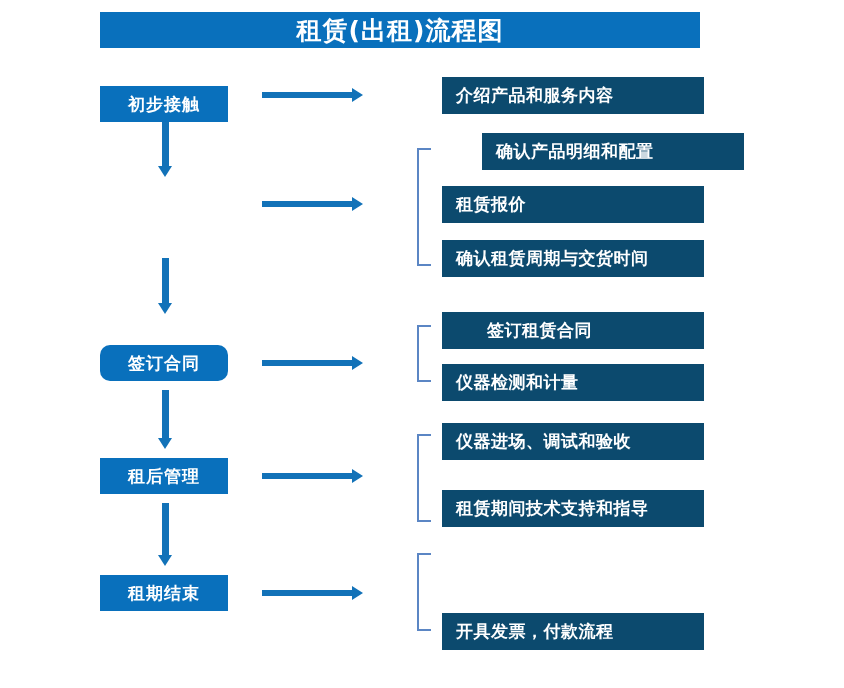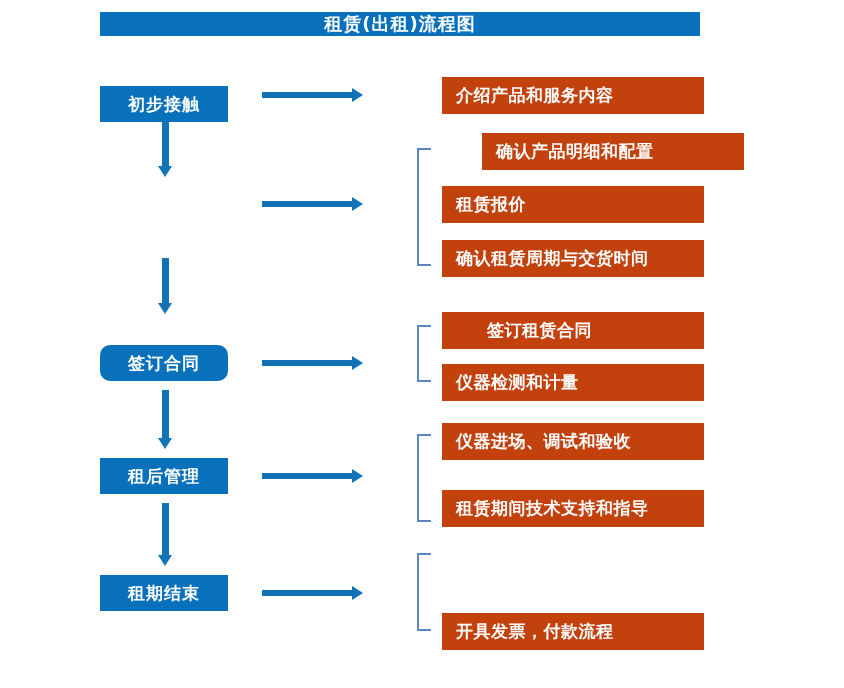--- a/index.html
+++ b/index.html
@@ -19,24 +19,24 @@
     height: 688px;
     background: #ffffff;
   }
 
   
   .title-bar {
     position: absolute;
     left: 100px;
     top: 12px;
     width: 600px;
-    height: 24px;
+    height: 36px;
     background: #0970bc;
     color: #ffffff;
-    font-size: 18px;
+    font-size: 25px;
     font-weight: bold;
     display: flex;
     align-items: center;
     justify-content: center;
     letter-spacing: 1px;
   }
 
   
   .stage-box {
     position: absolute;
@@ -52,21 +52,21 @@
     justify-content: center;
     letter-spacing: 1px;
   }
 
   
   .detail-box {
     position: absolute;
     left: 442px;
     width: 262px;
     height: 37px;
-    background: #c2410c;
+    background: #0c4a6e;
     color: #ffffff;
     font-size: 17px;
     font-weight: bold;
     display: flex;
     align-items: center;
     padding-left: 14px;
     box-sizing: border-box;
     letter-spacing: 0.5px;
   }
 

